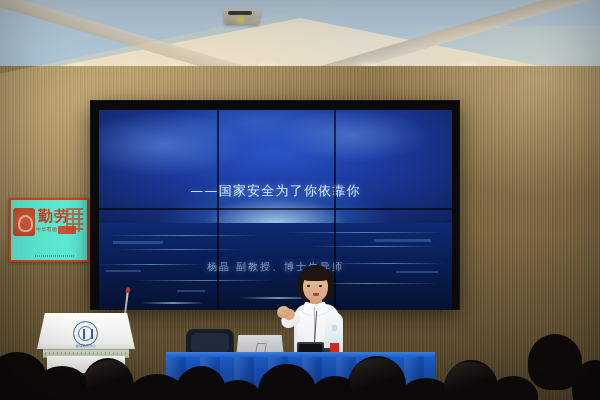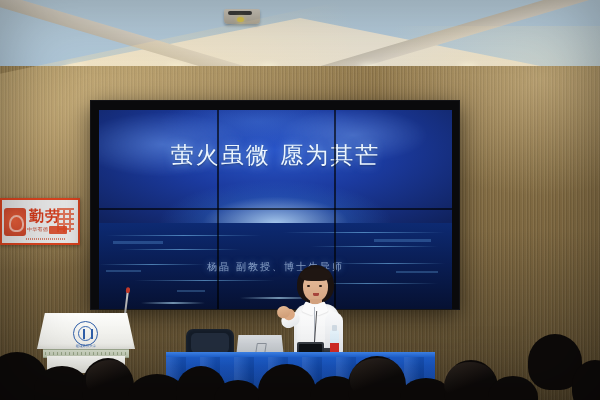--- a/index.html
+++ b/index.html
@@ -35,22 +35,22 @@
       rgba(0,0,0,.10) 1px,rgba(0,0,0,.10) 2px,
       rgba(0,0,0,.02) 2px,rgba(0,0,0,.02) 3.6px);}
   .wall-glow{position:absolute;left:-40px;top:-30px;width:460px;height:230px;
     background:radial-gradient(ellipse at 30% 20%,rgba(255,228,170,.42),rgba(255,220,160,0) 62%);
     transform:rotate(-12deg);}
   .wall-glow2{position:absolute;right:-60px;top:-40px;width:300px;height:180px;
     background:radial-gradient(ellipse at 60% 30%,rgba(255,232,180,.35),rgba(255,220,160,0) 65%);}
   .wall-shadow{position:absolute;left:0;bottom:0;width:600px;height:170px;
     background:linear-gradient(180deg,rgba(0,0,0,0),rgba(0,0,0,.30));}
   
-  .poster{position:absolute;left:0px;top:198px;width:80px;height:47px;
-    background:#e5e5e5;border:2px solid #d8431f;box-sizing:border-box;
+  .poster{position:absolute;left:9px;top:198px;width:80px;height:64px;
+    background:#5eead4;border:2px solid #d8431f;box-sizing:border-box;
     box-shadow:0 1px 4px rgba(0,0,0,.35);overflow:hidden;}
   .poster-seal{position:absolute;left:2px;top:8px;width:22px;height:28px;
     background:radial-gradient(circle at 45% 45%,#e8552c,#c4351a);
     border-radius:3px;opacity:.92;}
   .poster-seal:after{content:"";position:absolute;left:5px;top:7px;width:11px;height:13px;
     border:2px solid rgba(255,240,230,.65);border-radius:50% 50% 40% 40%;}
   .poster-big{position:absolute;left:27px;top:9px;color:#cf3a1b;font-size:15px;
     font-weight:700;letter-spacing:1px;line-height:15px;
     font-family:"DejaVu Sans","Liberation Sans",sans-serif;}
   .poster-sub{position:absolute;left:25px;top:26px;color:#b8381c;font-size:5px;letter-spacing:.3px;}
@@ -258,21 +258,21 @@
           <div class="gblock" style="left:4%;top:20%;width:14%;height:3px"></div>
           <div class="gblock" style="left:78%;top:18%;width:16%;height:3px"></div>
           <div class="gblock" style="left:2%;top:54%;width:10%;height:2px"></div>
           <div class="gblock" style="left:84%;top:56%;width:12%;height:2px"></div>
           <div class="gblock" style="left:22%;top:78%;width:8%;height:2px"></div>
           <div class="gstreak" style="left:40%;top:86%;width:22%"></div>
           <div class="gstreak" style="left:12%;top:92%;width:18%"></div>
         </div>
 
         <div class="slide-wm"></div>
-        <div class="slide-title">萤火虽微  愿为其芒</div>
+        <div class="slide-sub">——国家安全为了你依靠你</div>
         <div class="slide-name">杨晶    副教授、博士生导师</div>
       </div>
 
       <div class="seam-v" style="left:33.3%"></div>
       <div class="seam-v" style="left:66.6%"></div>
       <div class="seam-h" style="top:49%"></div>
     </div>
   </div>
 
   <div class="podium">

